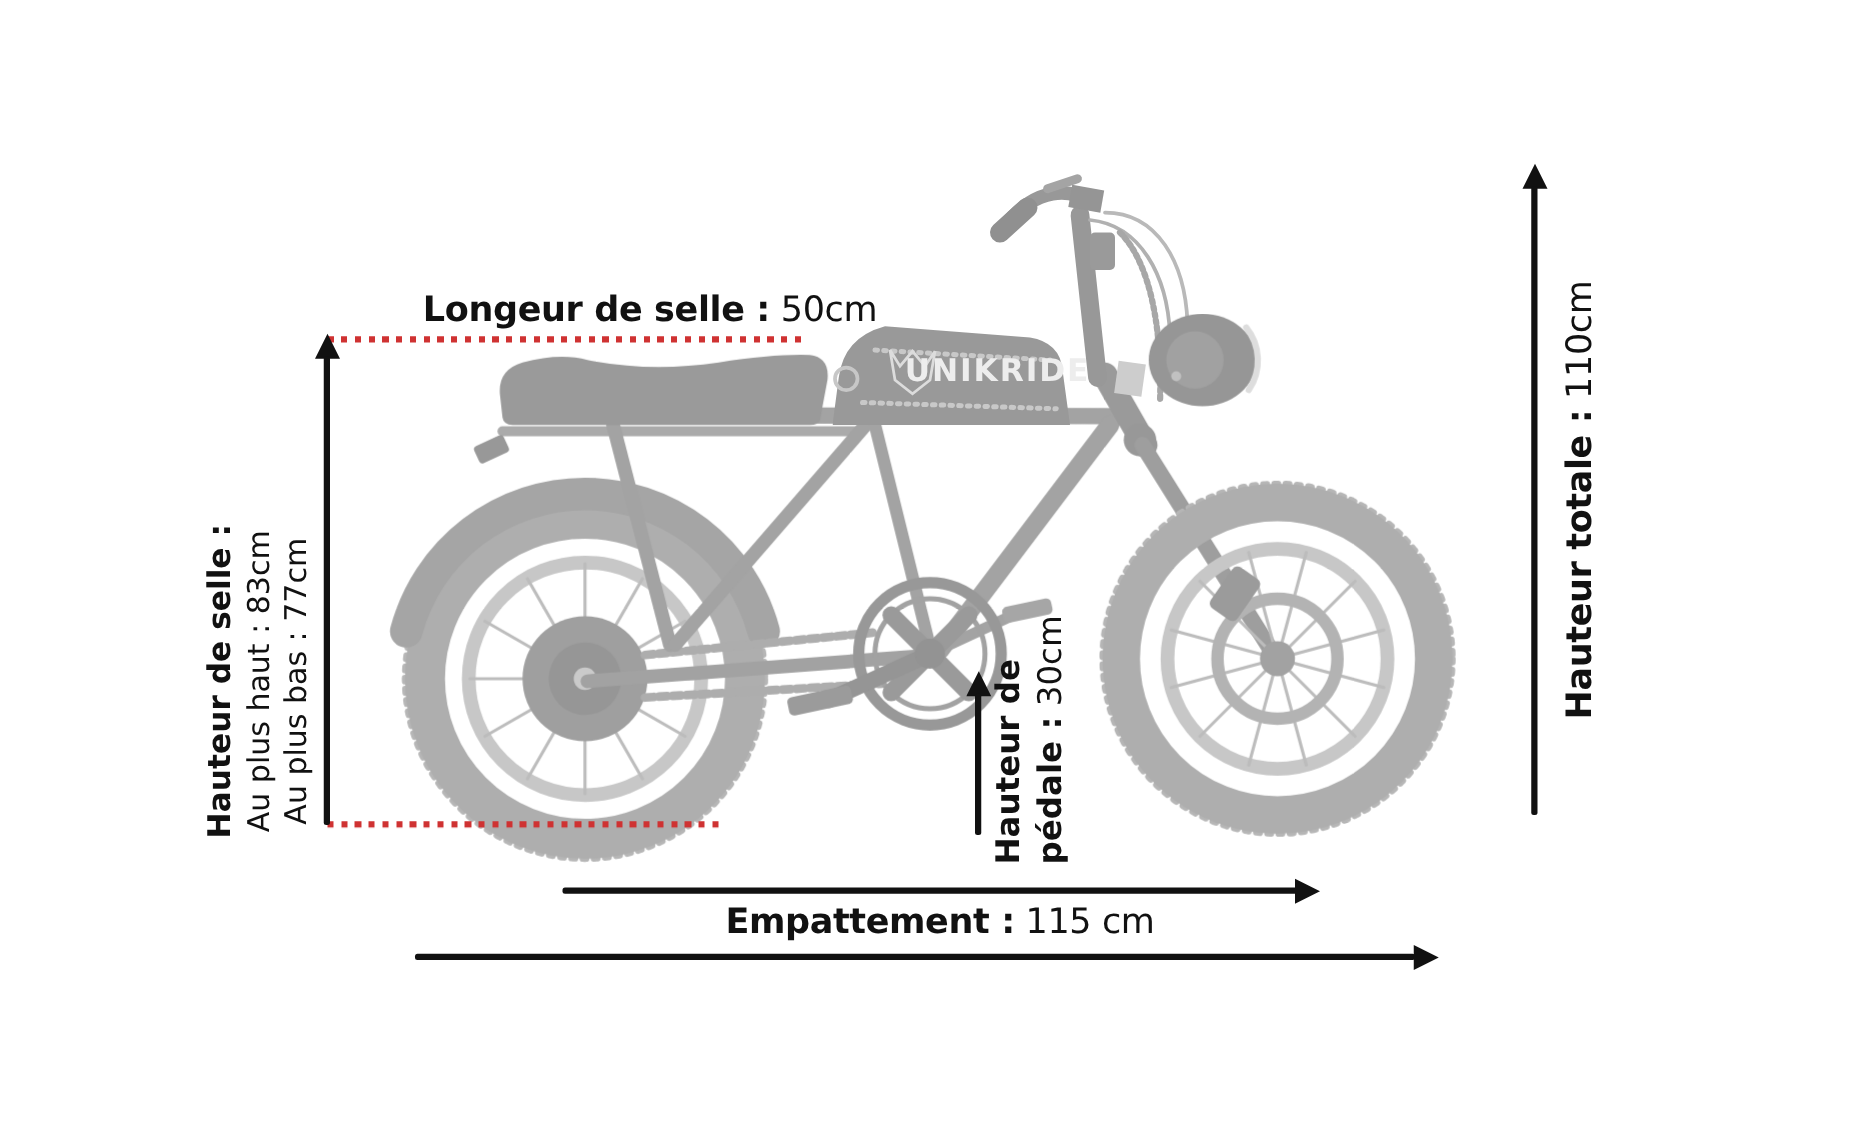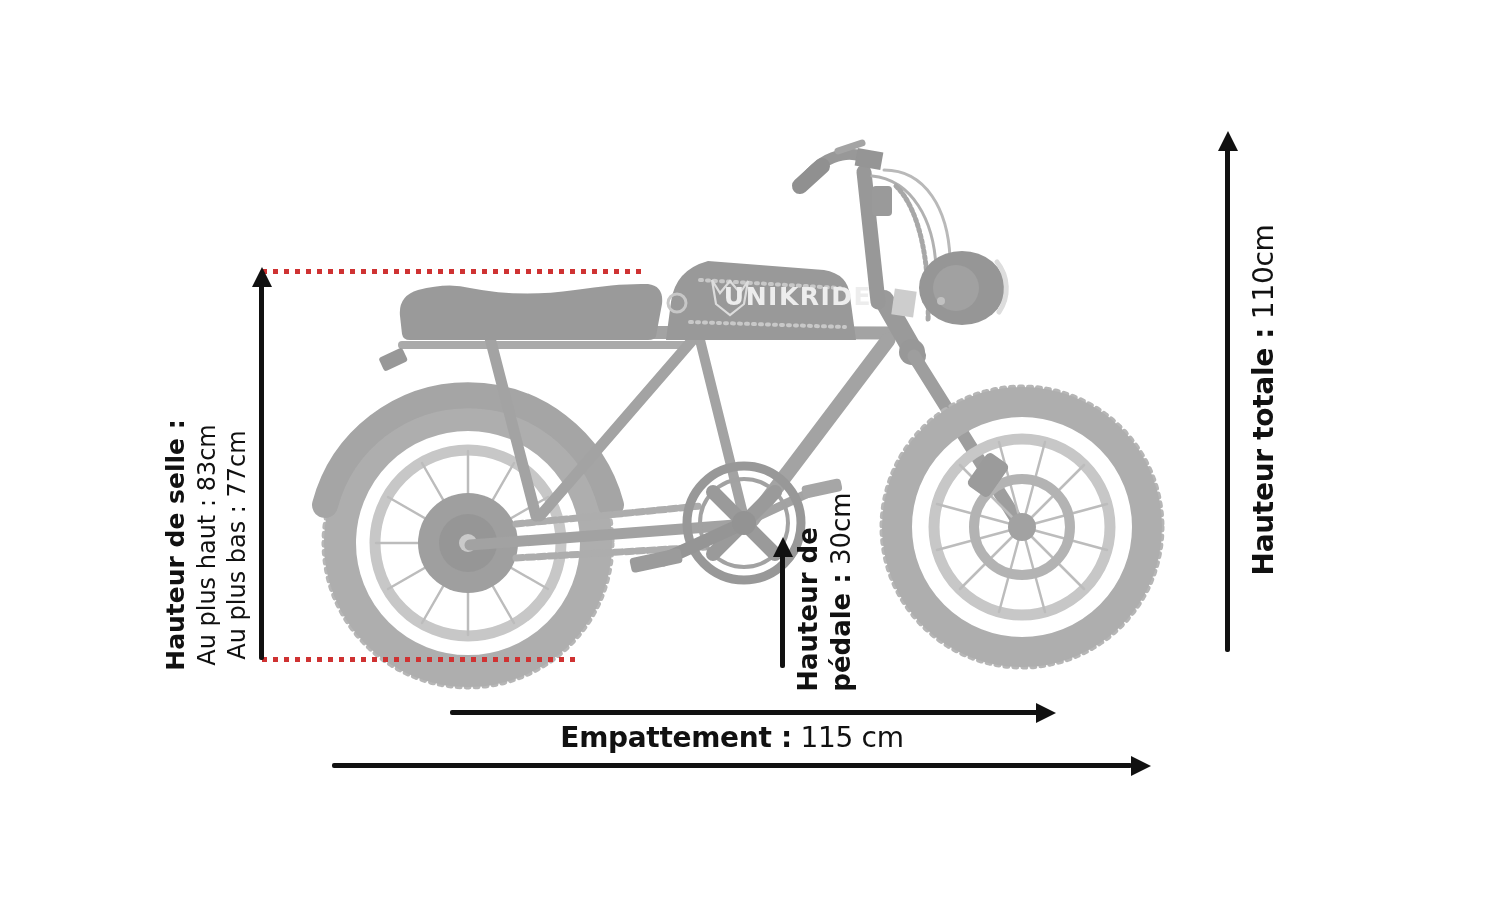--- a/index.html
+++ b/index.html
@@ -133,20 +133,24 @@
           <line x1="960" y1="589" x2="1084" y2="465"></line>
           <line x1="937" y1="550" x2="1107" y2="504"></line>
         </g>
         <circle cx="1022" cy="527" r="48" stroke="#adadad" stroke-width="10"></circle>
         <circle cx="1022" cy="527" r="14" fill="#9a9a9a" stroke="none"></circle>
         <rect x="975" y="455" width="26" height="40" rx="5" fill="#929292" stroke="none" transform="rotate(35 988 475)"></rect>
       </g>
     </g>
   </svg>
 
+  <div class="anno label center" style="left:520px;top:247px;">
+    <span class="b">Longeur de selle :</span>
+    <span>50cm</span>
+  </div>
   <div class="anno dotted" style="left:262px;top:269px;width:384px;"></div>
   <div class="anno dotted" style="left:262px;top:657px;width:314px;"></div>
 
   <div class="anno ah-up" style="left:252px;top:267px;"></div>
   <div class="anno vline" style="left:259px;top:285px;height:375px;"></div>
   <div class="anno vlabel seat-h" style="left:206px;top:545px;">
     <div class="b">Hauteur de selle :</div>
     <div>Au plus haut : 83cm</div>
     <div>Au plus bas : 77cm</div>
   </div>
@@ -163,21 +167,21 @@
   <div class="anno vlabel pedal-h" style="left:824px;top:592px;">
     <div class="b">Hauteur de</div>
     <div>
       <span class="b">pédale :</span>
       <span>30cm</span>
     </div>
   </div>
 
   <div class="anno hline" style="left:450px;top:710px;width:588px;"></div>
   <div class="anno ah-right" style="left:1036px;top:703px;"></div>
-  <div class="anno label center" style="left:732px;top:737px;">
+  <div class="anno label center" style="left:752px;top:737px;">
     <span class="b">Empattement :</span>
     <span>115 cm</span>
   </div>
 
   <div class="anno hline" style="left:332px;top:763px;width:800px;"></div>
   <div class="anno ah-right" style="left:1131px;top:756px;"></div>
 
 </div>
 
 </body></html>

